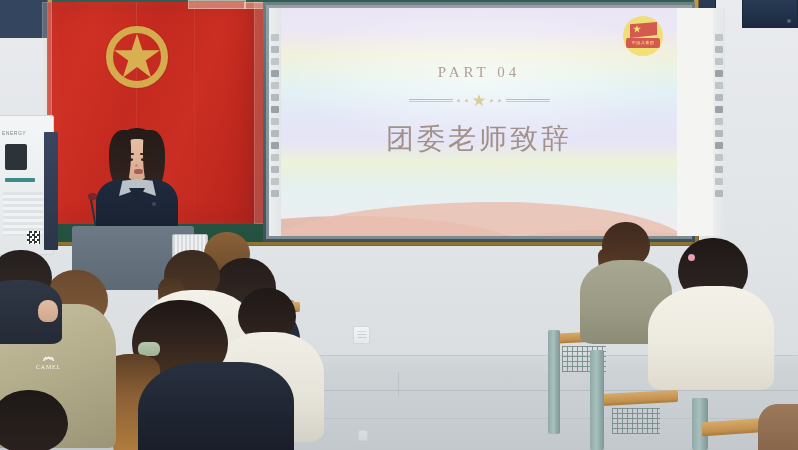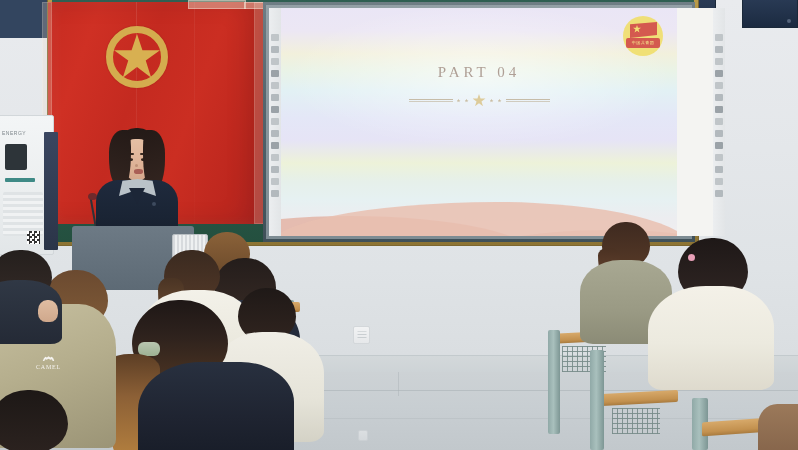--- a/index.html
+++ b/index.html
@@ -405,20 +405,21 @@
       <div class="slide-divider">
         <div class="div-line"></div>
         <div class="div-dot"></div>
         <div class="div-dot"></div>
         <div class="div-star"></div>
         <div class="div-dot"></div>
         <div class="div-dot"></div>
         <div class="div-line"></div>
       </div>
 
+      <div class="slide-title">团委老师致辞</div>
     </div>
 
     <div class="iwb-toolbar right">
       <div class="tb-icon"></div>
       <div class="tb-icon sq"></div>
       <div class="tb-icon"></div>
       <div class="tb-icon dk"></div>
       <div class="tb-icon"></div>
       <div class="tb-icon sq"></div>
       <div class="tb-icon dk"></div>

